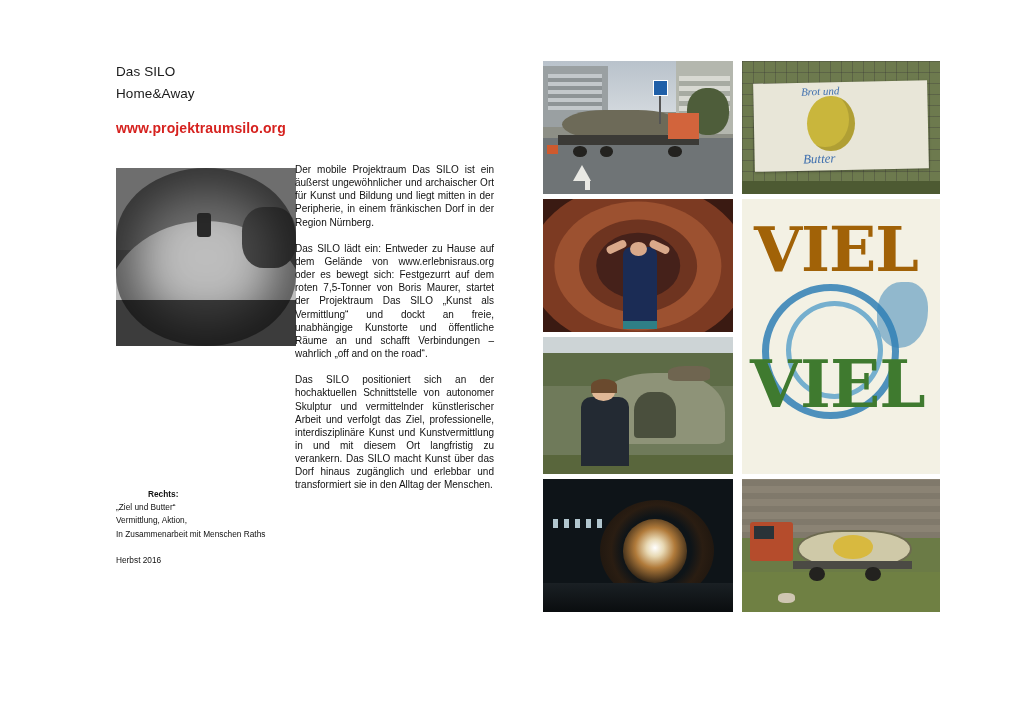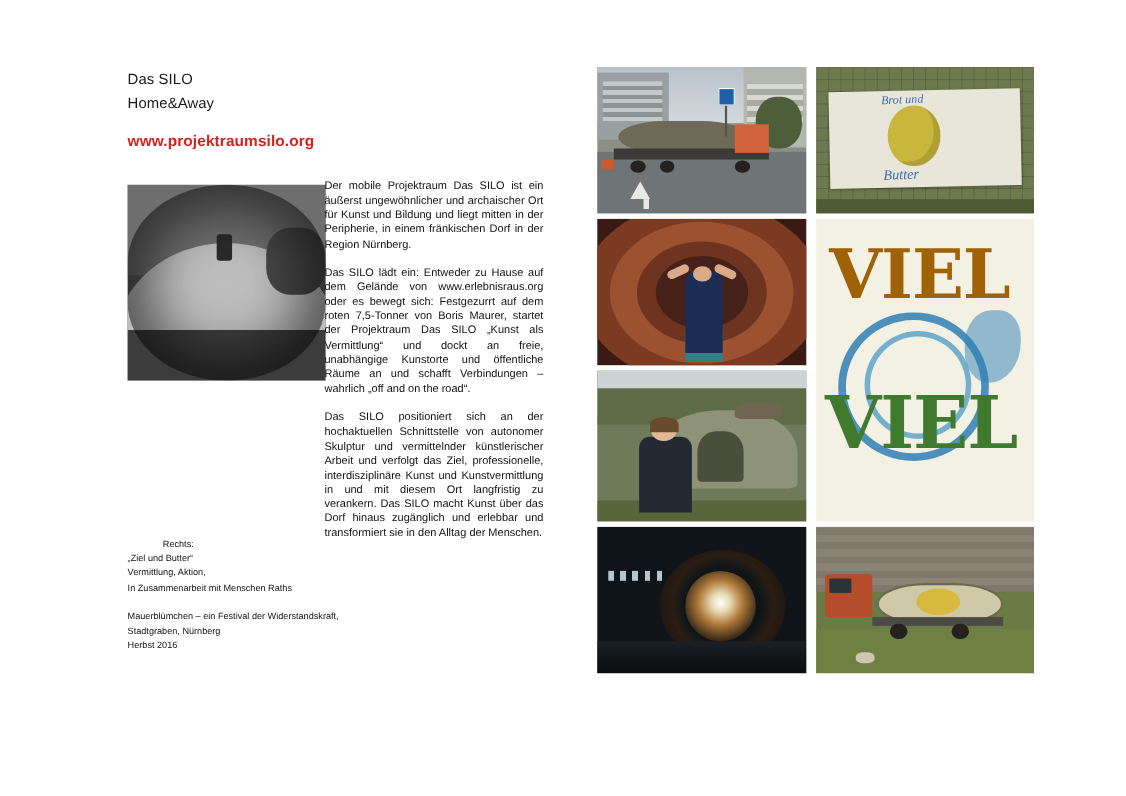--- a/index.html
+++ b/index.html
@@ -60,21 +60,21 @@
 
   .caption {
     position: absolute;
     left: 116px;
     top: 488px;
     width: 195px;
     font-size: 8.3px;
     line-height: 13.2px;
     color: #111;
   }
-  .caption .b { font-weight: normal; padding-left: 32px; }
+  .caption .b { font-weight: bold; padding-left: 32px; }
   .caption .gap { display:block; height: 13px; }
 
   
   .bodytext {
     position: absolute;
     left: 295px;
     top: 163px;
     width: 199px;
     font-size: 10px;
     line-height: 13.15px;
@@ -209,21 +209,20 @@
     <p>Das SILO lädt ein: Entweder zu Hause auf dem Gelände von www.erlebnisraus.org oder es bewegt sich: Festgezurrt auf dem roten 7,5-Tonner von Boris Maurer, startet der Projektraum Das SILO „Kunst als Vermittlung“ und dockt an freie, unabhängige Kunstorte und öffentliche Räume an und schafft Verbindungen – wahrlich „off and on the road“.</p>
     <p>Das SILO positioniert sich an der hochaktuellen Schnittstelle von autonomer Skulptur und vermittelnder künstlerischer Arbeit und verfolgt das Ziel, professionelle, interdisziplinäre Kunst und Kunstvermittlung in und mit diesem Ort langfristig zu verankern. Das SILO macht Kunst über das Dorf hinaus zugänglich und erlebbar und transformiert sie in den Alltag der Menschen.</p>
   </div>
 
   <div class="caption">
     <div class="b">Rechts:</div>
     <div>„Ziel und Butter“</div>
     <div>Vermittlung, Aktion,</div>
     <div>In Zusammenarbeit mit Menschen Raths</div>
     <span class="gap"></span>
-    <div>Mauerblümchen – ein Festival der Widerstandskraft, Stadtgraben, Nürnberg</div>
     <div>Herbst 2016</div>
   </div>
 
   <div class="ph im-truck" style="left:543px; top:61px; width:190px; height:133px;">
     <div class="sky"></div>
       <div class="bldgL"></div>
       <div class="bldgR"></div>
       <div class="tree"></div>
     <div class="road"></div>
       <div class="tank"></div>

